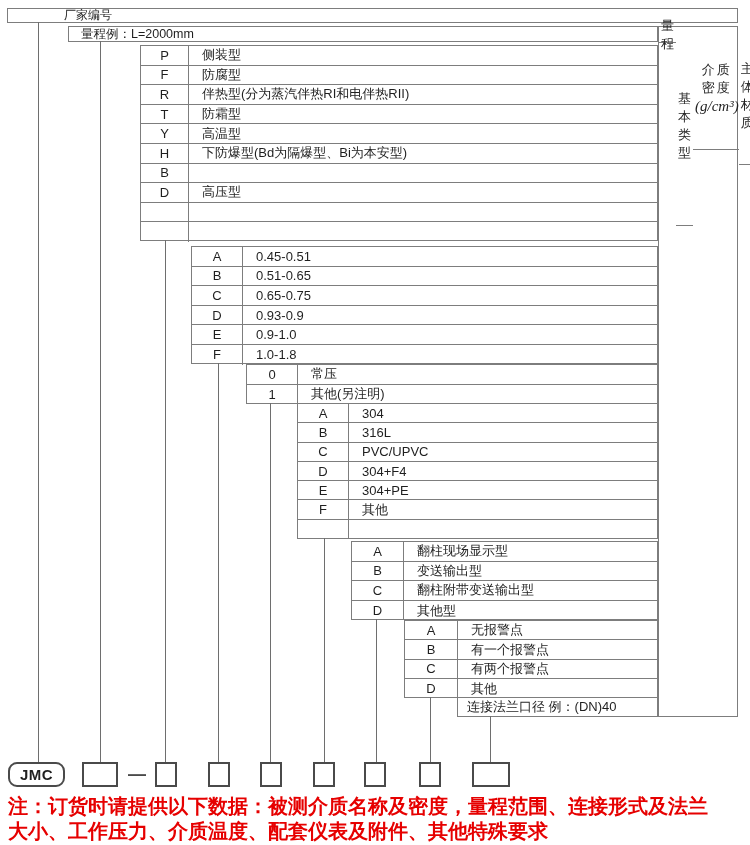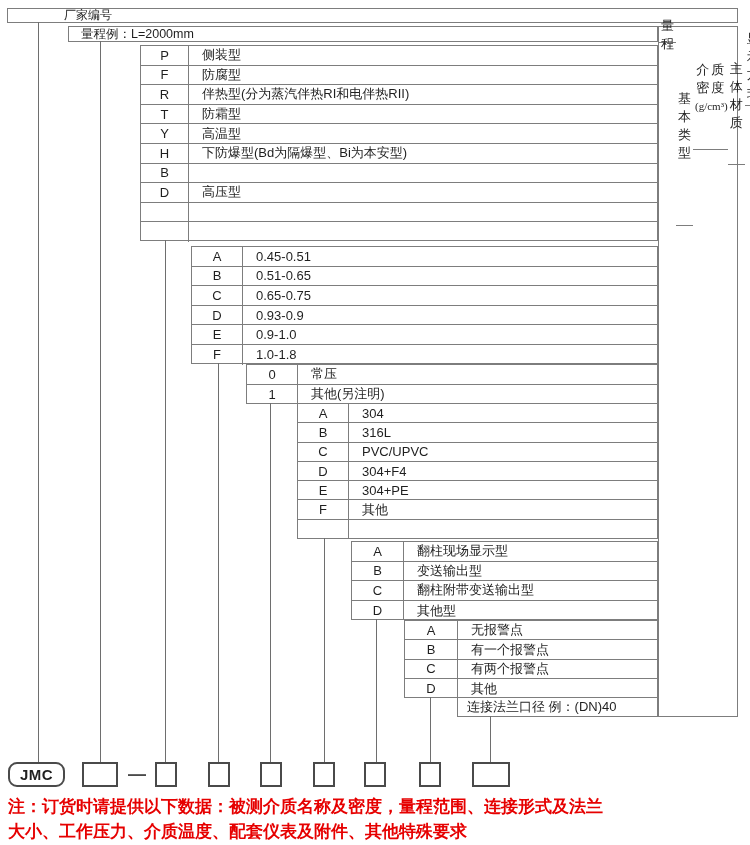--- a/index.html
+++ b/index.html
@@ -25,32 +25,32 @@
   .desc{flex:1;display:flex;align-items:center;padding-left:13px;font-size:13px;white-space:nowrap;overflow:hidden;}
   .single-row{display:flex;align-items:center;font-size:13px;box-sizing:border-box;}
   
   #label-col{position:absolute;left:658px;top:26px;width:80px;height:691px;
              border:1px solid var(--line);box-sizing:border-box;display:flex;flex-direction:row;
              font-family:"Liberation Serif","DejaVu Serif",serif;}
   .lcell{border-bottom:1px solid var(--line);box-sizing:border-box;display:flex;flex-direction:column;
          align-items:center;justify-content:center;font-size:13px;letter-spacing:2px;padding-left:2px;
          text-align:center;line-height:18px;}
   .lcell:last-child{border-bottom:none;flex:1;}
-  .lcell .sub{letter-spacing:0;padding-left:0;font-size:11px;}
+  .lcell .sub{letter-spacing:0;padding-left:0;font-size:15px;font-style:italic;}
   
   .vline{position:absolute;width:1px;background:#6e6e6e;}
   
   .mbox{position:absolute;top:762px;height:25px;border:2px solid var(--box-dark);box-sizing:border-box;
         background:#fff;display:flex;align-items:center;justify-content:center;}
   #prefix-box{font-size:15px;font-weight:bold;letter-spacing:0.5px;border-radius:9px;}
   #dash{position:absolute;left:120px;top:762px;width:34px;height:25px;display:flex;align-items:center;
         justify-content:center;font-weight:bold;color:var(--box-dark);font-size:18px;}
   
   #note{position:absolute;left:8px;top:794px;width:738px;color:var(--note-red);
-        font-weight:bold;font-size:17px;line-height:25px;white-space:nowrap;}
+        font-weight:bold;font-size:20px;line-height:25px;white-space:nowrap;}
 </style>
 </head>
 <body>
 
 <div id="stage">
 
   <div class="block" style="left:7px;top:8px;width:731px;height:15px;display:flex;align-items:center;">
     <span style="padding-left:56px;font-size:12px;line-height:13px;">厂家编号</span>
   </div>
 

